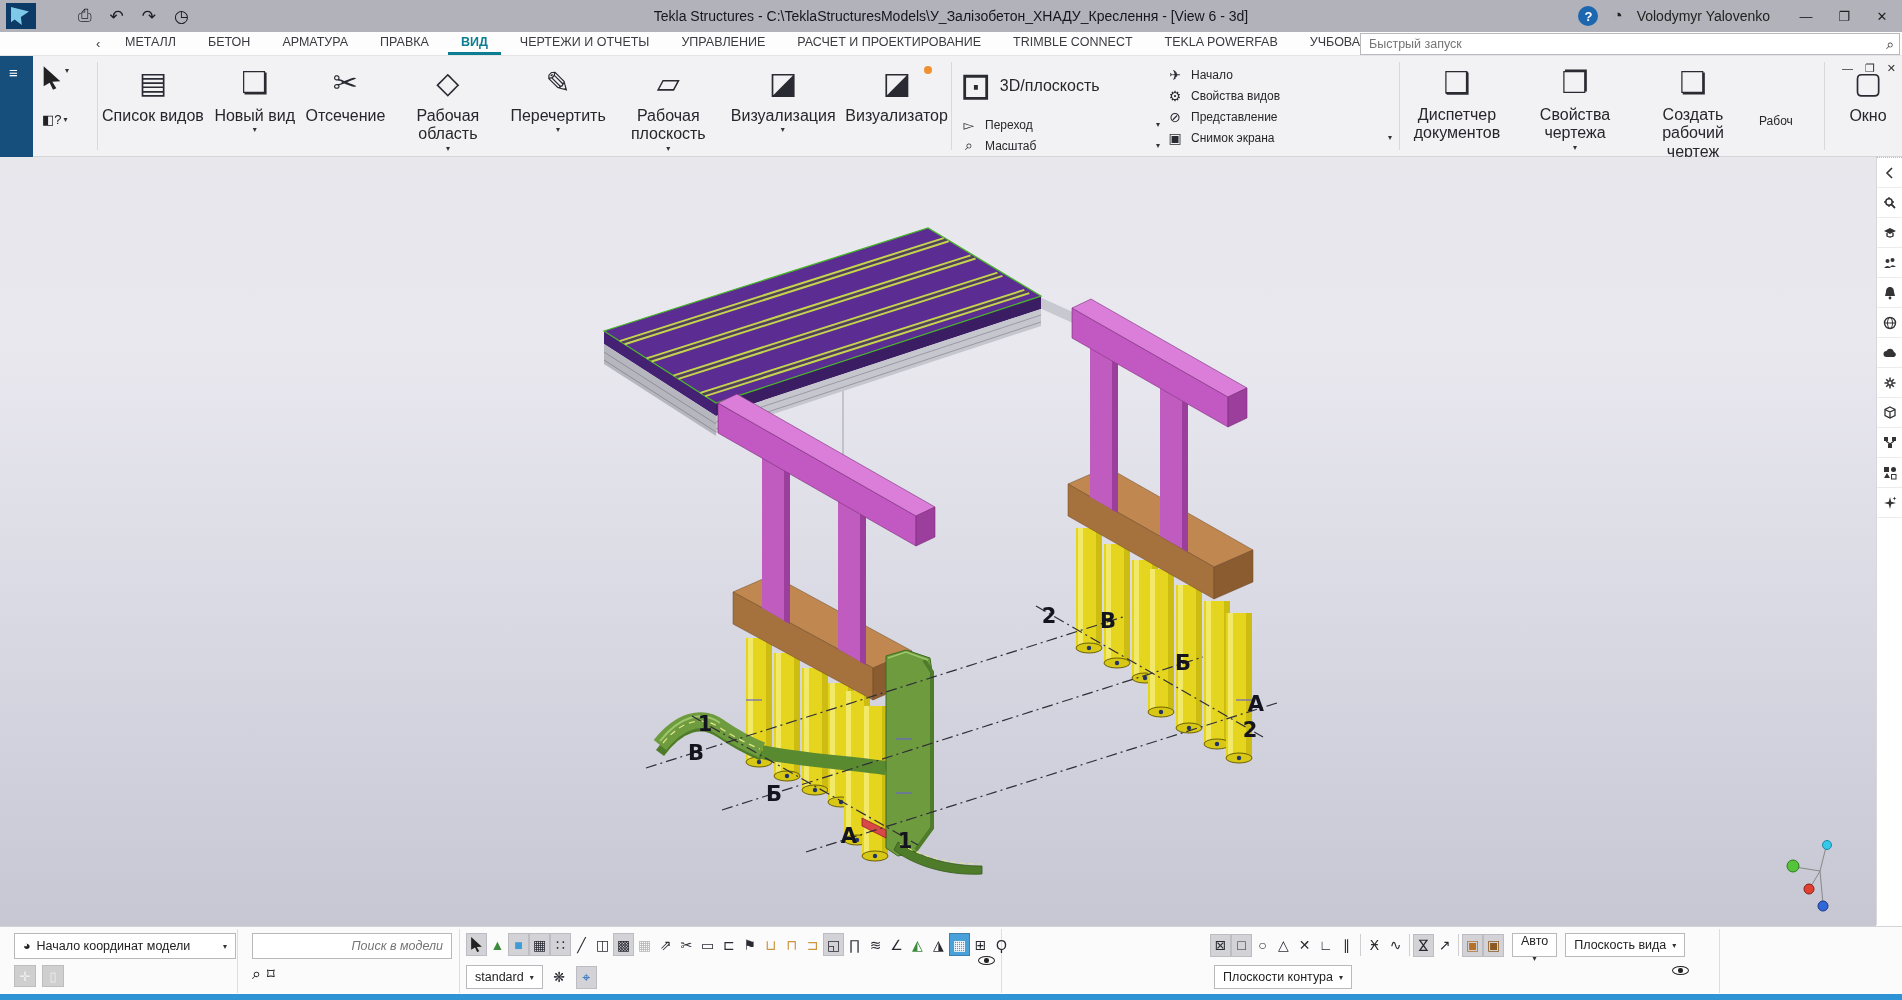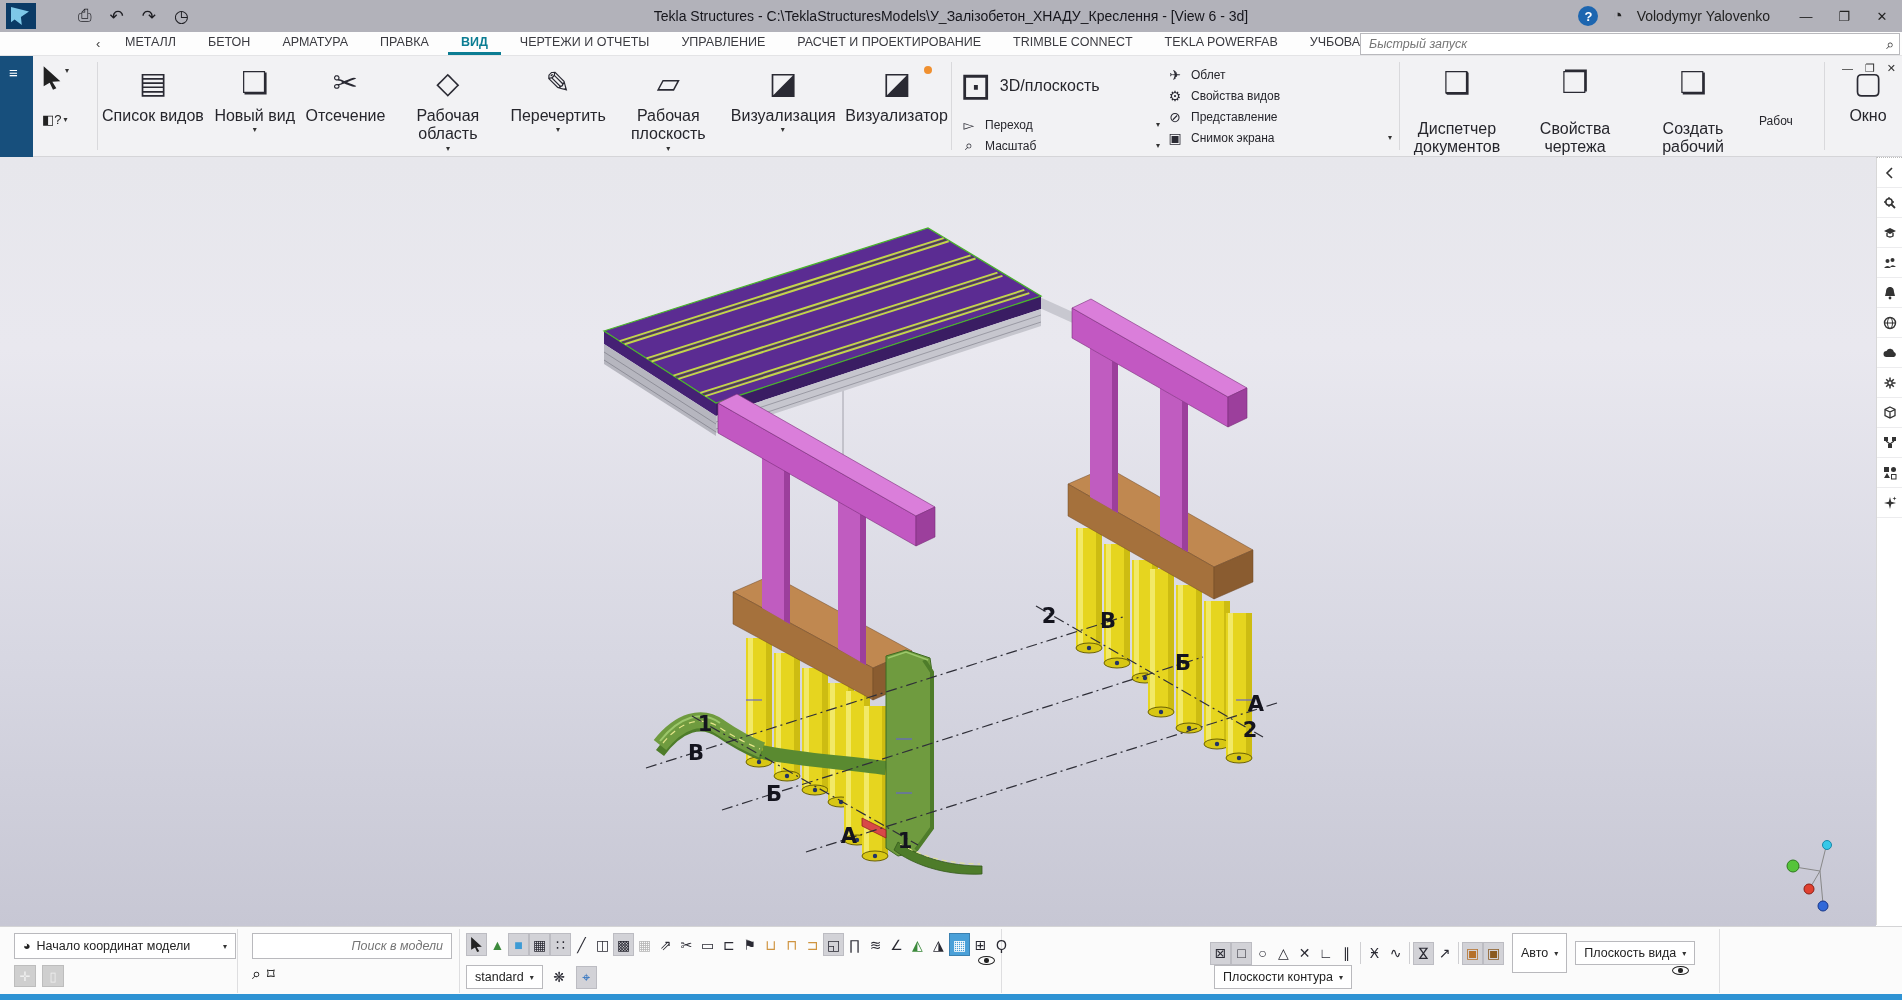--- a/index.html
+++ b/index.html
@@ -20,21 +20,21 @@
   .wbtn{font-size:13px;color:#222;width:24px;text-align:center;}
 
   
   .tabrow{position:absolute;left:0;top:32px;width:1902px;height:24px;background:#fdfdfd;border-bottom:1px solid #e4e4e6;display:flex;align-items:stretch;}
   .tab-chev{width:16px;margin-left:96px;font-size:13px;color:#444;display:flex;align-items:center;}
   .tabs{display:flex;align-items:stretch;gap:6px;}
   .tab{padding:0 13px;font-size:12.5px;color:#3a3a40;display:flex;align-items:center;border-bottom:3px solid transparent;white-space:nowrap;}
   .tab.sel{color:#0c7d93;font-weight:bold;border-bottom-color:#0c7d93;}
   .tab-nav{display:flex;align-items:center;gap:8px;font-size:12px;color:#555;margin-left:10px;}
   .quick{position:absolute;right:2px;top:1px;width:540px;height:22px;border:1px solid #b9b9bd;background:#fff;}
-  .quick input{width:100%;height:100%;border:none;outline:none;font-style:italic;font-size:12.5px;color:#555;padding:0 24px 0 8px;font-family:inherit;}
+  .quick input{width:100%;height:100%;border:none;outline:none;font-size:12.5px;color:#555;padding:0 24px 0 8px;font-family:inherit;}
   .quick .g{position:absolute;right:5px;top:2px;font-size:14px;color:#333;}
 
   
   .ribbon{position:absolute;left:0;top:56px;width:1902px;height:101px;background:#f2f2f4;border-bottom:1px solid #d5d5d8;}
   .appstrip{position:absolute;left:0;top:0;width:33px;height:101px;background:#174f7c;color:#fff;}
   .appstrip .burger{position:absolute;left:9px;top:8px;font-size:15px;}
   .seltools{position:absolute;left:36px;top:4px;width:58px;height:94px;}
   .selbtn{position:absolute;left:6px;top:6px;display:flex;align-items:flex-start;gap:3px;}
   .inqbtn{position:absolute;left:6px;top:52px;font-size:13px;color:#222;display:flex;align-items:center;gap:2px;}
   .car{font-size:8px;color:#333;}
@@ -48,21 +48,21 @@
   .cubebtn{position:absolute;left:4px;top:8px;display:flex;align-items:center;gap:8px;}
   .cubebtn .g{font-size:38px;color:#2a2a33;line-height:40px;}
   .cubebtn .lbl{font-size:16px;color:#26262c;}
   .navrows{position:absolute;left:4px;top:56px;width:202px;}
   .mrow{height:21px;display:flex;align-items:center;gap:7px;position:relative;}
   .mrow .g{font-size:14px;color:#2a2a33;width:18px;text-align:center;}
   .mrow .lbl{font-size:12px;color:#26262c;}
   .mrow .car{position:absolute;right:2px;}
   .viewrows{position:absolute;left:210px;top:6px;width:228px;}
   .rgroup-right{position:absolute;left:1405px;top:2px;width:405px;height:97px;display:flex;gap:14px;}
-  .rbtn.two .lbl{margin-top:20px;}
+  .rbtn.two .lbl{margin-top:6px;}
   .textbtn{font-size:12px;color:#26262c;align-self:center;margin-top:28px;white-space:nowrap;}
   .winbtn{position:absolute;left:1836px;top:2px;width:64px;}
   .mdi{position:absolute;right:6px;top:6px;display:flex;gap:12px;font-size:11px;color:#333;}
 
   
   .sidebar{position:absolute;right:0;top:157px;width:26px;height:768px;background:#fff;border-left:1px solid #d8d8d8;border-top:1px dotted #bbb;}
   .sb-item{width:26px;height:30px;display:flex;align-items:center;justify-content:center;border-bottom:1px solid #ececee;}
 
   
   .viewport{position:absolute;left:0;top:157px;width:1876px;height:769px;background:linear-gradient(180deg,#e7e7ec 0%,#e9e8ef 25%,#d7d7e2 65%,#c7c7d4 100%);}
@@ -209,21 +209,21 @@
           </span>
           <span class="mrow">
             <span class="g" style="">⌕</span>
   <span class="lbl">Масштаб</span>
   <span class="car">▾</span>
           </span>
         </div>
       <div class="viewrows" id="view-rows">
           <span class="mrow">
             <span class="g" style="">✈</span>
-  <span class="lbl">Облет</span>
+  <span class="lbl">Начало</span>
   </span>
           <span class="mrow">
             <span class="g" style="">⚙</span>
   <span class="lbl">Свойства видов</span>
   </span>
           <span class="mrow">
             <span class="g" style="">⊘</span>
   <span class="lbl">Представление</span>
   </span>
           <span class="mrow">
@@ -716,21 +716,21 @@
               <span class="g" style="">↗</span>
             </button>
             <span class="vsep-sm"></span>
             <button class="tbtn pressed">
               <span class="g" style="color:#b5702a;">▣</span>
             </button>
             <button class="tbtn pressed">
               <span class="g" style="color:#8a5a20;">▣</span>
             </button>
           </span>
-        <button class="dd" style="height:40px;margin-left:6px;">
+        <button class="dd" style="height:24px;margin-left:6px;flex-direction:column;">
           <span>Авто</span>
           <span class="car">▾</span>
         </button>
         <button class="dd" style="height:24px;margin-left:6px;">
           <span>Плоскость вида</span>
           <span class="car">▾</span>
         </button>
       </div>
       <div class="row2">
         <button class="dd" style="height:24px;">

